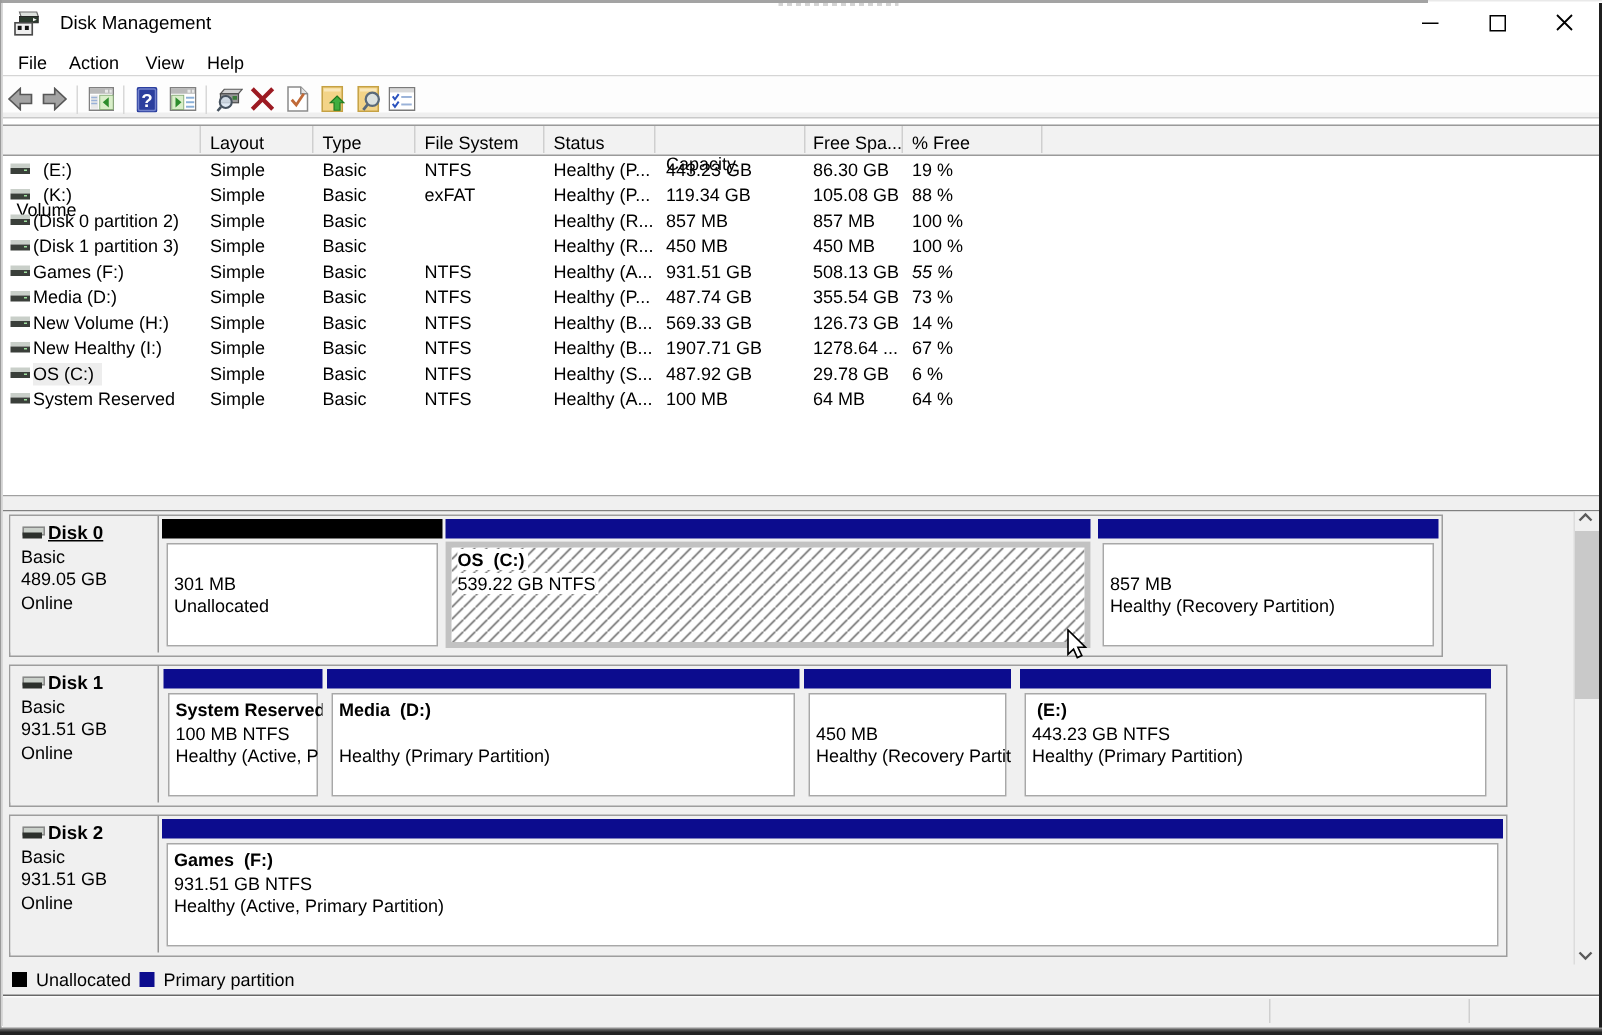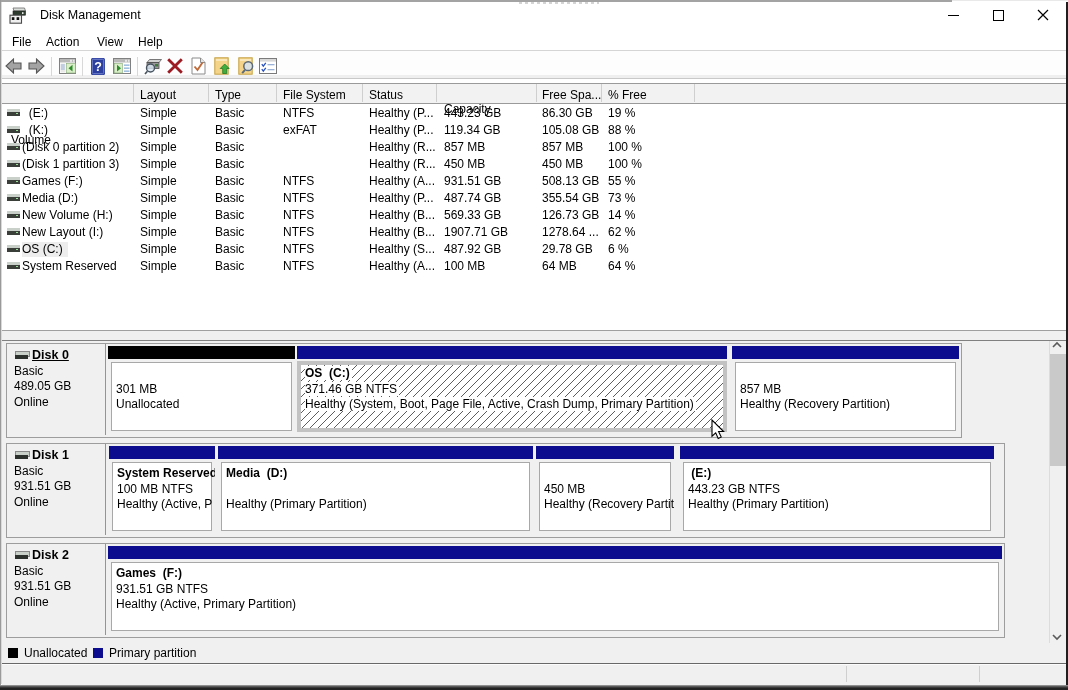--- a/index.html
+++ b/index.html
@@ -185,21 +185,21 @@
       <div style="position:absolute;left:0;top:3px;width:13px;height:4px;background:#3a3f3a;"></div>
       <div style="position:absolute;left:9px;top:4px;width:2px;height:1px;background:#9fe09f;"></div>
     </div>
 <div class="abs" style="left:22px;top:174px;white-space:nowrap;">Games (F:)</div>
 <div class="abs" style="left:140px;top:174px;">Simple</div>
 <div class="abs" style="left:215px;top:174px;">Basic</div>
 <div class="abs" style="left:283px;top:174px;">NTFS</div>
 <div class="abs" style="left:369px;top:174px;">Healthy (A...</div>
 <div class="abs" style="left:444px;top:174px;">931.51 GB</div>
 <div class="abs" style="left:542px;top:174px;">508.13 GB</div>
-<div class="abs" style="left:608px;top:174px;">55 %</div>
+<div class="abs" style="left:608px;top:174px;font-style:italic;">55 %</div>
 <div style="position:absolute;left:7px;top:194px;width:13px;height:7px;">
       <div style="position:absolute;left:0;top:0;width:13px;height:3px;background:#c9cfc9;"></div>
       <div style="position:absolute;left:0;top:3px;width:13px;height:4px;background:#3a3f3a;"></div>
       <div style="position:absolute;left:9px;top:4px;width:2px;height:1px;background:#9fe09f;"></div>
     </div>
 <div class="abs" style="left:22px;top:191px;white-space:nowrap;">Media (D:)</div>
 <div class="abs" style="left:140px;top:191px;">Simple</div>
 <div class="abs" style="left:215px;top:191px;">Basic</div>
 <div class="abs" style="left:283px;top:191px;">NTFS</div>
 <div class="abs" style="left:369px;top:191px;">Healthy (P...</div>
@@ -217,28 +217,28 @@
 <div class="abs" style="left:283px;top:208px;">NTFS</div>
 <div class="abs" style="left:369px;top:208px;">Healthy (B...</div>
 <div class="abs" style="left:444px;top:208px;">569.33 GB</div>
 <div class="abs" style="left:542px;top:208px;">126.73 GB</div>
 <div class="abs" style="left:608px;top:208px;">14 %</div>
 <div style="position:absolute;left:7px;top:228px;width:13px;height:7px;">
       <div style="position:absolute;left:0;top:0;width:13px;height:3px;background:#c9cfc9;"></div>
       <div style="position:absolute;left:0;top:3px;width:13px;height:4px;background:#3a3f3a;"></div>
       <div style="position:absolute;left:9px;top:4px;width:2px;height:1px;background:#9fe09f;"></div>
     </div>
-<div class="abs" style="left:22px;top:225px;white-space:nowrap;">New Layout (I:)</div>
+<div class="abs" style="left:22px;top:225px;white-space:nowrap;">New Healthy (I:)</div>
 <div class="abs" style="left:140px;top:225px;">Simple</div>
 <div class="abs" style="left:215px;top:225px;">Basic</div>
 <div class="abs" style="left:283px;top:225px;">NTFS</div>
 <div class="abs" style="left:369px;top:225px;">Healthy (B...</div>
 <div class="abs" style="left:444px;top:225px;">1907.71 GB</div>
 <div class="abs" style="left:542px;top:225px;">1278.64 ...</div>
-<div class="abs" style="left:608px;top:225px;">62 %</div>
+<div class="abs" style="left:608px;top:225px;">67 %</div>
 <div class="abs" style="left:22px;top:242px;width:46px;height:15px;background:#ededed;"></div>
 <div style="position:absolute;left:7px;top:245px;width:13px;height:7px;">
       <div style="position:absolute;left:0;top:0;width:13px;height:3px;background:#c9cfc9;"></div>
       <div style="position:absolute;left:0;top:3px;width:13px;height:4px;background:#3a3f3a;"></div>
       <div style="position:absolute;left:9px;top:4px;width:2px;height:1px;background:#9fe09f;"></div>
     </div>
 <div class="abs" style="left:22px;top:242px;white-space:nowrap;">OS (C:)</div>
 <div class="abs" style="left:140px;top:242px;">Simple</div>
 <div class="abs" style="left:215px;top:242px;">Basic</div>
 <div class="abs" style="left:283px;top:242px;">NTFS</div>
@@ -282,22 +282,21 @@
     <div class="abs" style="left:297px;top:361px;width:422px;height:63px;border:4px solid #c2c2c2;background:#fff;"></div>
     <svg class="abs" style="left:301px;top:365px;" width="422" height="63" viewBox="0 0 422 63">
       <defs>
         <pattern id="ht297" width="8" height="8" patternUnits="userSpaceOnUse">
           <path d="M-1,9 L9,-1" stroke="#5d5d5d" stroke-width="1"></path>
         </pattern>
       </defs>
       <rect width="422" height="63" fill="url(#ht297)"></rect>
     </svg>
 <div class="ptxt" style="left:305px;top:366px;width:422px;font-weight:bold;"><span style="background:#fff;box-shadow:2px 0 0 #fff,-1px 0 0 #fff;">OS&nbsp; (C:)</span></div>
-    <div class="ptxt" style="left:305px;top:381.5px;width:422px;"><span style="background:#fff;box-shadow:2px 0 0 #fff,-1px 0 0 #fff;">371.46 GB NTFS</span></div>
-    <div class="ptxt" style="left:305px;top:397px;width:422px;"><span style="background:#fff;box-shadow:2px 0 0 #fff,-1px 0 0 #fff;">Healthy (System, Boot, Page File, Active, Crash Dump, Primary Partition)</span></div>
+    <div class="ptxt" style="left:305px;top:381.5px;width:422px;"><span style="background:#fff;box-shadow:2px 0 0 #fff,-1px 0 0 #fff;">539.22 GB NTFS</span></div>
 <div class="bar" style="left:732px;top:346px;width:227px;background:#0c0c8e;"></div>
     <div class="pbody" style="left:735px;top:362px;width:219px;height:67px;"></div>
 <div class="ptxt" style="left:740px;top:381.5px;width:219px;"><span style="">857 MB</span></div>
     <div class="ptxt" style="left:740px;top:397px;width:219px;"><span style="">Healthy (Recovery Partition)</span></div>
 <div class="abs" style="left:6px;top:443px;width:997px;height:93px;border:1px solid #9d9d9d;background:#f0f0f0;"></div>
 <div class="dlabel" style="top:444px;height:91px;">
       <div style="position:absolute;left:8px;top:7px;width:13px;height:8px;">
         <div style="position:absolute;left:0;top:0;width:13px;height:4px;background:#c9cfc9;border:0.5px solid #888;"></div>
         <div style="position:absolute;left:0;top:4px;width:13px;height:4px;background:#2c302c;"></div>
       </div>

